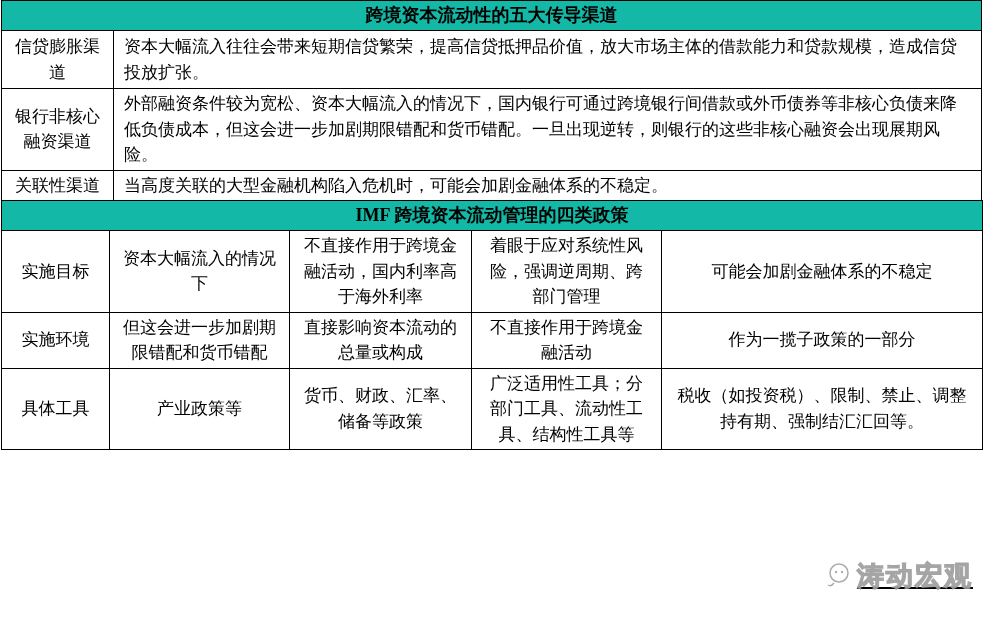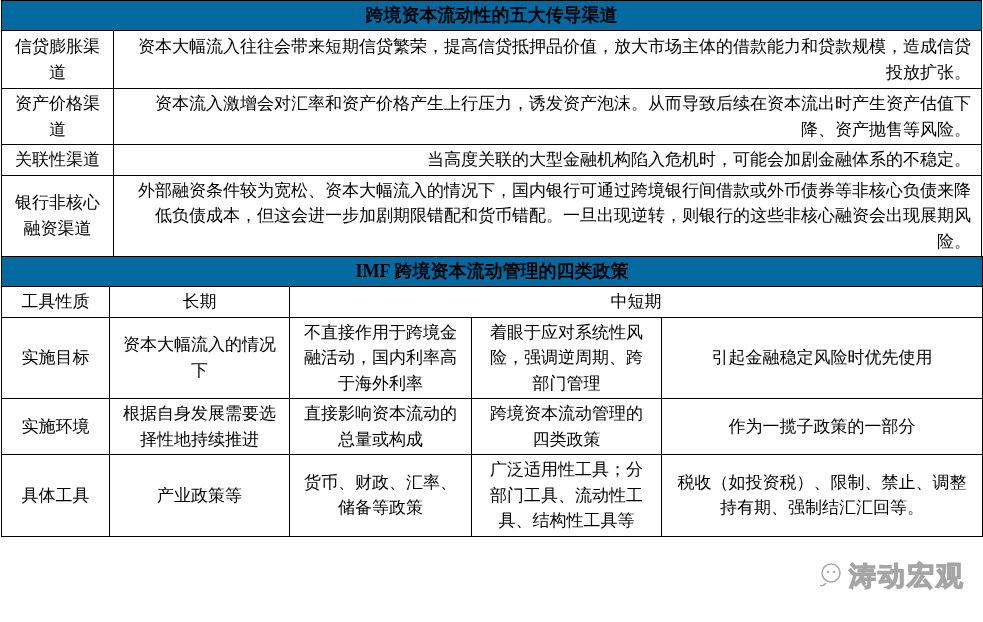--- a/index.html
+++ b/index.html
@@ -22,54 +22,55 @@
     table-layout: fixed;
   }
   td {
     border: 1.5px solid #000000;
     font-size: 17px;
     line-height: 1.5;
     vertical-align: middle;
     padding: 2px 8px;
   }
   tr.banner td {
-    background: #0369a1;
+    background: #14b8a6;
     font-weight: bold;
     text-align: center;
     font-size: 18px;
     height: 30px;
     padding: 1px 4px;
   }
   
   .t1 col.c-lbl { width: 112px; }
   .t1 td.lbl { text-align: center; padding: 2px 9px; }
-  .t1 td.desc { text-align: right; padding: 2px 10px; }
+  .t1 td.desc { text-align: left; padding: 2px 10px; }
   
   .t2 col.c0 { width: 108px; }
   .t2 col.c1 { width: 180px; }
   .t2 col.c2 { width: 182px; }
   .t2 col.c3 { width: 190px; }
   .t2 col.c4 { width: 321px; }
   .t2 td { text-align: center; padding: 2px 10px; }
   .t2 tr.hdr td {
     background: #ffff00;
     font-weight: bold;
     height: 47px;
     font-size: 17px;
   }
   .prewrap { white-space: pre-line; }
   
   .watermark {
     position: absolute;
-    right: 18px;
+    right: 10px;
     bottom: 28px;
     display: flex;
     align-items: center;
     gap: 4px;
     pointer-events: none;
+    text-decoration: underline;
   }
   .watermark .wm-text {
     font-size: 27px;
     font-weight: bold;
     font-family: "Liberation Sans", sans-serif;
     color: rgba(235, 235, 235, 0.55);
     -webkit-text-stroke: 1.2px rgba(150, 150, 150, 0.85);
     letter-spacing: 2px;
   }
 </style>
@@ -84,64 +85,55 @@
         <col>
       </colgroup>
     <tbody>
       <tr class="banner">
         <td colspan="2">跨境资本流动性的五大传导渠道</td>
       </tr>
       <tr style="height:58px;margin-top:14px;">
         <td class="lbl">信贷膨胀渠道</td>
         <td class="desc">资本大幅流入往往会带来短期信贷繁荣，提高信贷抵押品价值，放大市场主体的借款能力和贷款规模，造成信贷投放扩张。</td>
       </tr>
-      <tr style="height:54px;">
-        <td class="lbl">资产价格渠道</td>
-        <td class="desc">资本流入激增会对汇率和资产价格产生上行压力，诱发资产泡沫。从而导致后续在资本流出时产生资产估值下降、资产抛售等风险。</td>
+      <tr style="height:50px;">
+        <td class="lbl">银行非核心融资渠道</td>
+        <td class="desc">外部融资条件较为宽松、资本大幅流入的情况下，国内银行可通过跨境银行间借款或外币债券等非核心负债来降低负债成本，但这会进一步加剧期限错配和货币错配。一旦出现逆转，则银行的这些非核心融资会出现展期风险。</td>
       </tr>
       <tr style="height:30px;">
         <td class="lbl">关联性渠道</td>
         <td class="desc">当高度关联的大型金融机构陷入危机时，可能会加剧金融体系的不稳定。</td>
-      </tr>
-      <tr style="height:50px;">
-        <td class="lbl">银行非核心融资渠道</td>
-        <td class="desc">外部融资条件较为宽松、资本大幅流入的情况下，国内银行可通过跨境银行间借款或外币债券等非核心负债来降低负债成本，但这会进一步加剧期限错配和货币错配。一旦出现逆转，则银行的这些非核心融资会出现展期风险。</td>
       </tr>
     </tbody>
   </table>
 
   <table class="t2" style="margin-top:-1px;">
     <colgroup>
       <col class="c0">
         <col class="c1">
         <col class="c2">
         <col class="c3">
         <col class="c4">
     </colgroup>
     <tbody>
       <tr class="banner">
         <td colspan="5">IMF 跨境资本流动管理的四类政策</td>
       </tr>
-      <tr style="height:27px;">
-        <td>工具性质</td>
-        <td>长期</td>
-        <td colspan="3">中短期</td>
-      </tr>
       <tr style="height:77px;">
         <td>实施目标</td>
         <td>资本大幅流入的情况下</td>
         <td>不直接作用于跨境金融活动，国内利率高于海外利率</td>
         <td>着眼于应对系统性风险，强调逆周期、跨部门管理</td>
-        <td>引起金融稳定风险时优先使用</td>
+        <td>可能会加剧金融体系的不稳定</td>
       </tr>
       <tr style="height:55px;">
         <td>实施环境</td>
-        <td>根据自身发展需要选择性地持续推进</td>
+        <td>但这会进一步加剧期限错配和货币错配</td>
         <td>直接影响资本流动的总量或构成</td>
-        <td>跨境资本流动管理的四类政策</td>
+        <td>不直接作用于跨境金融活动</td>
         <td>作为一揽子政策的一部分</td>
       </tr>
       <tr style="height:74px;">
         <td>具体工具</td>
         <td>产业政策等</td>
         <td>货币、财政、汇率、储备等政策</td>
         <td>广泛适用性工具；分部门工具、流动性工具、结构性工具等</td>
         <td>税收（如投资税）、限制、禁止、调整持有期、强制结汇汇回等。</td>
       </tr>
     </tbody>

